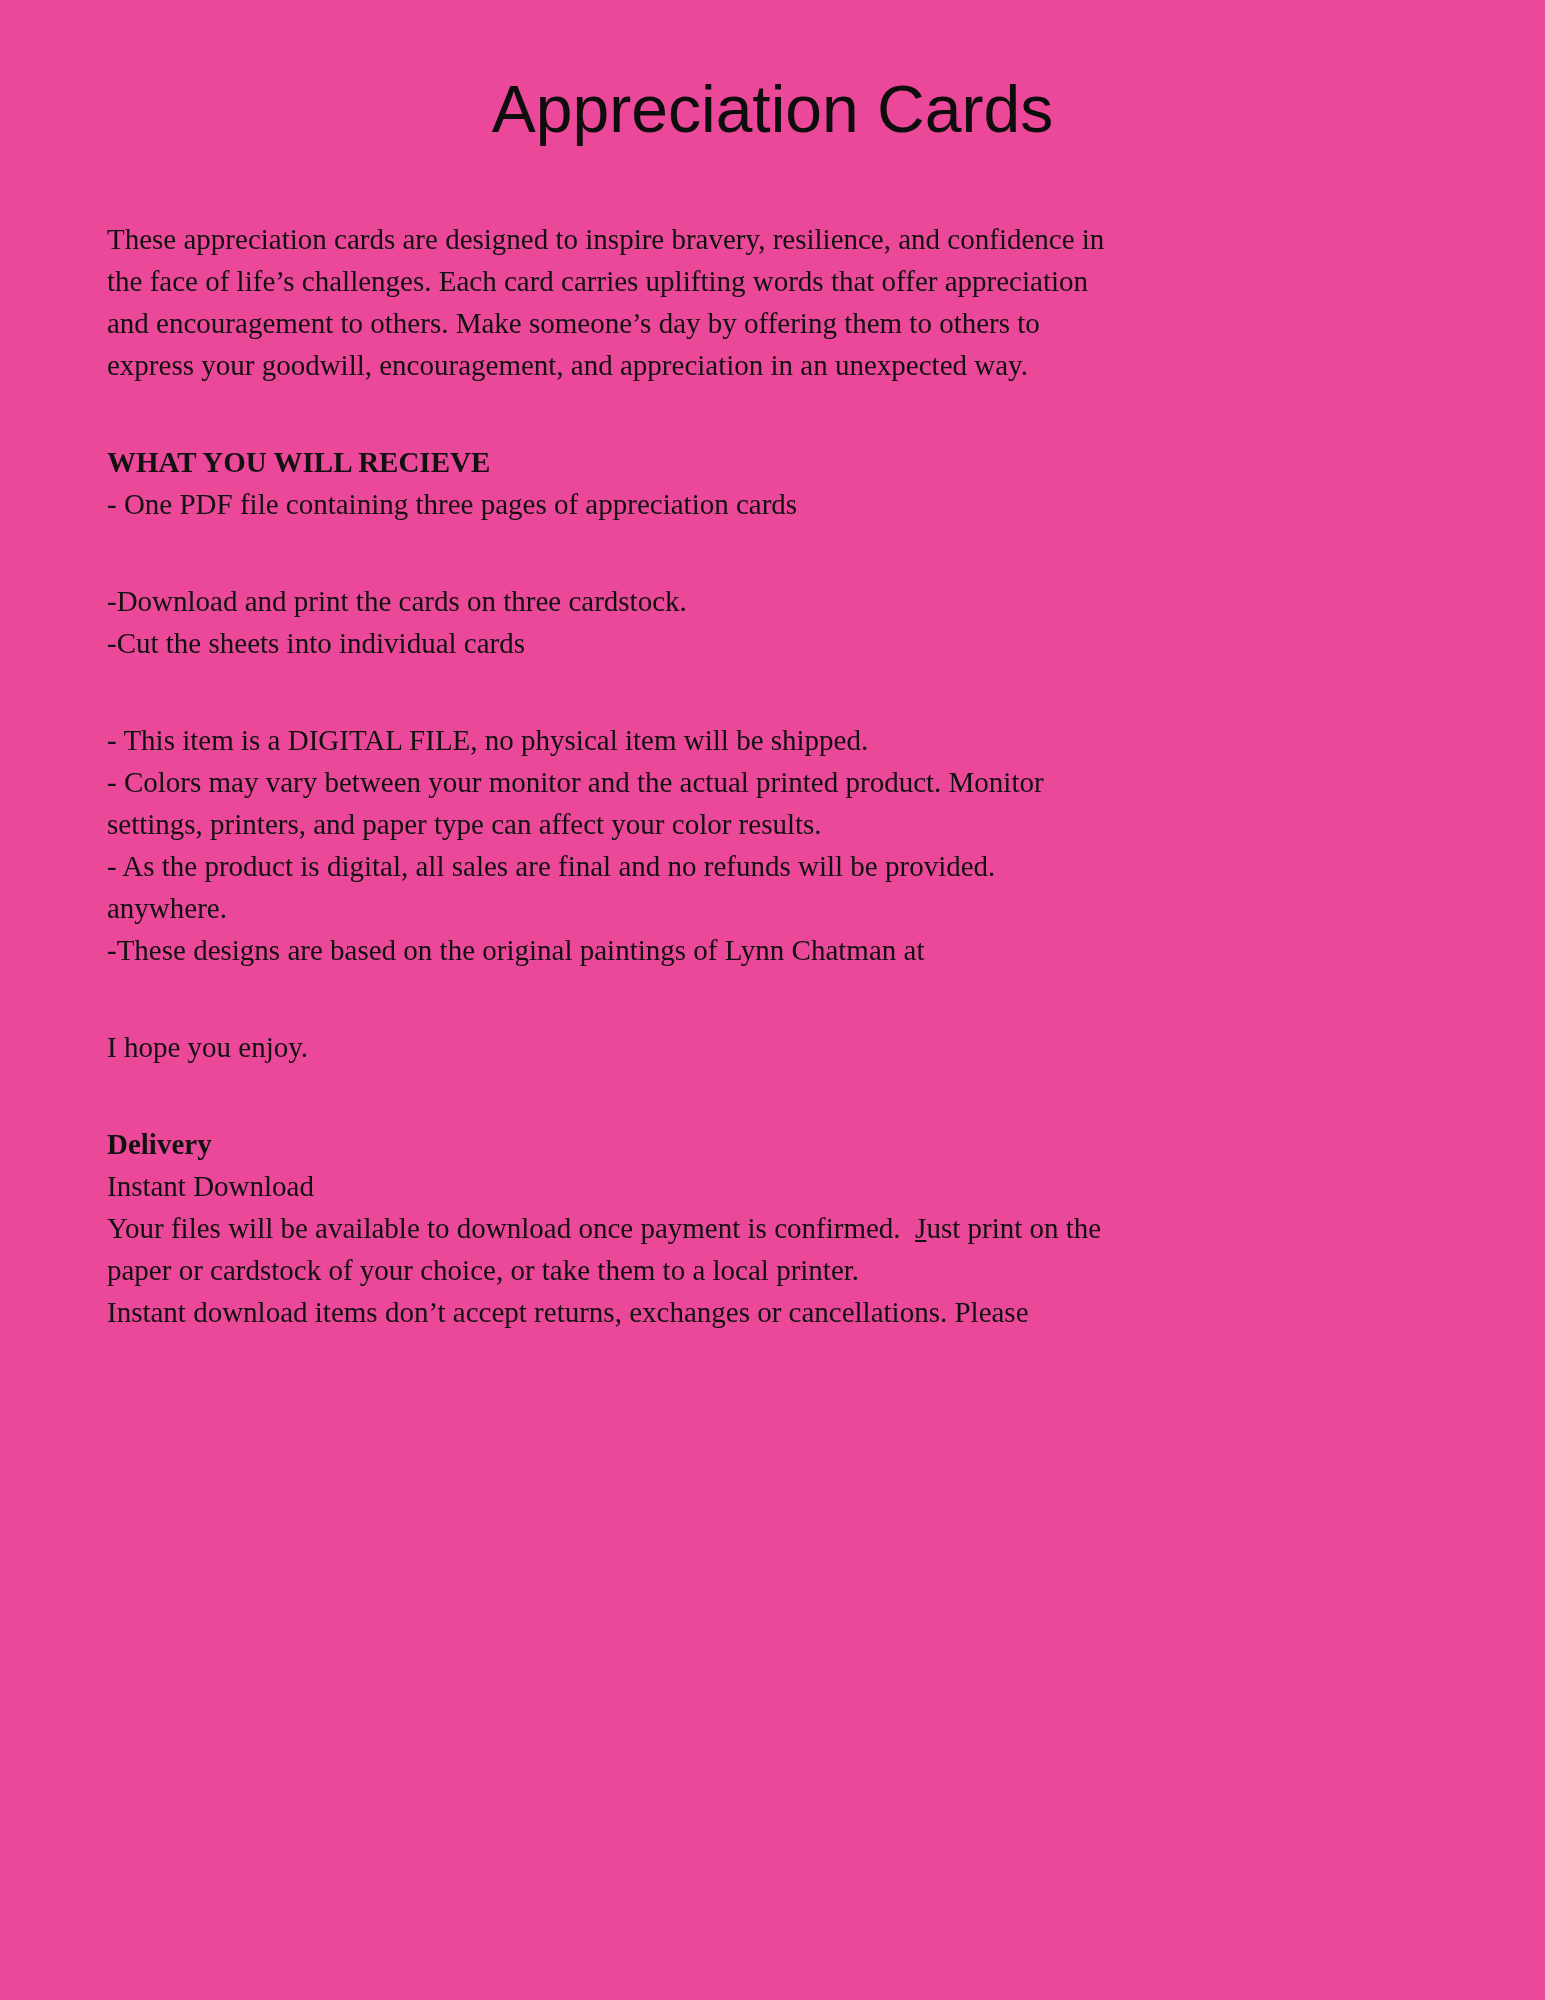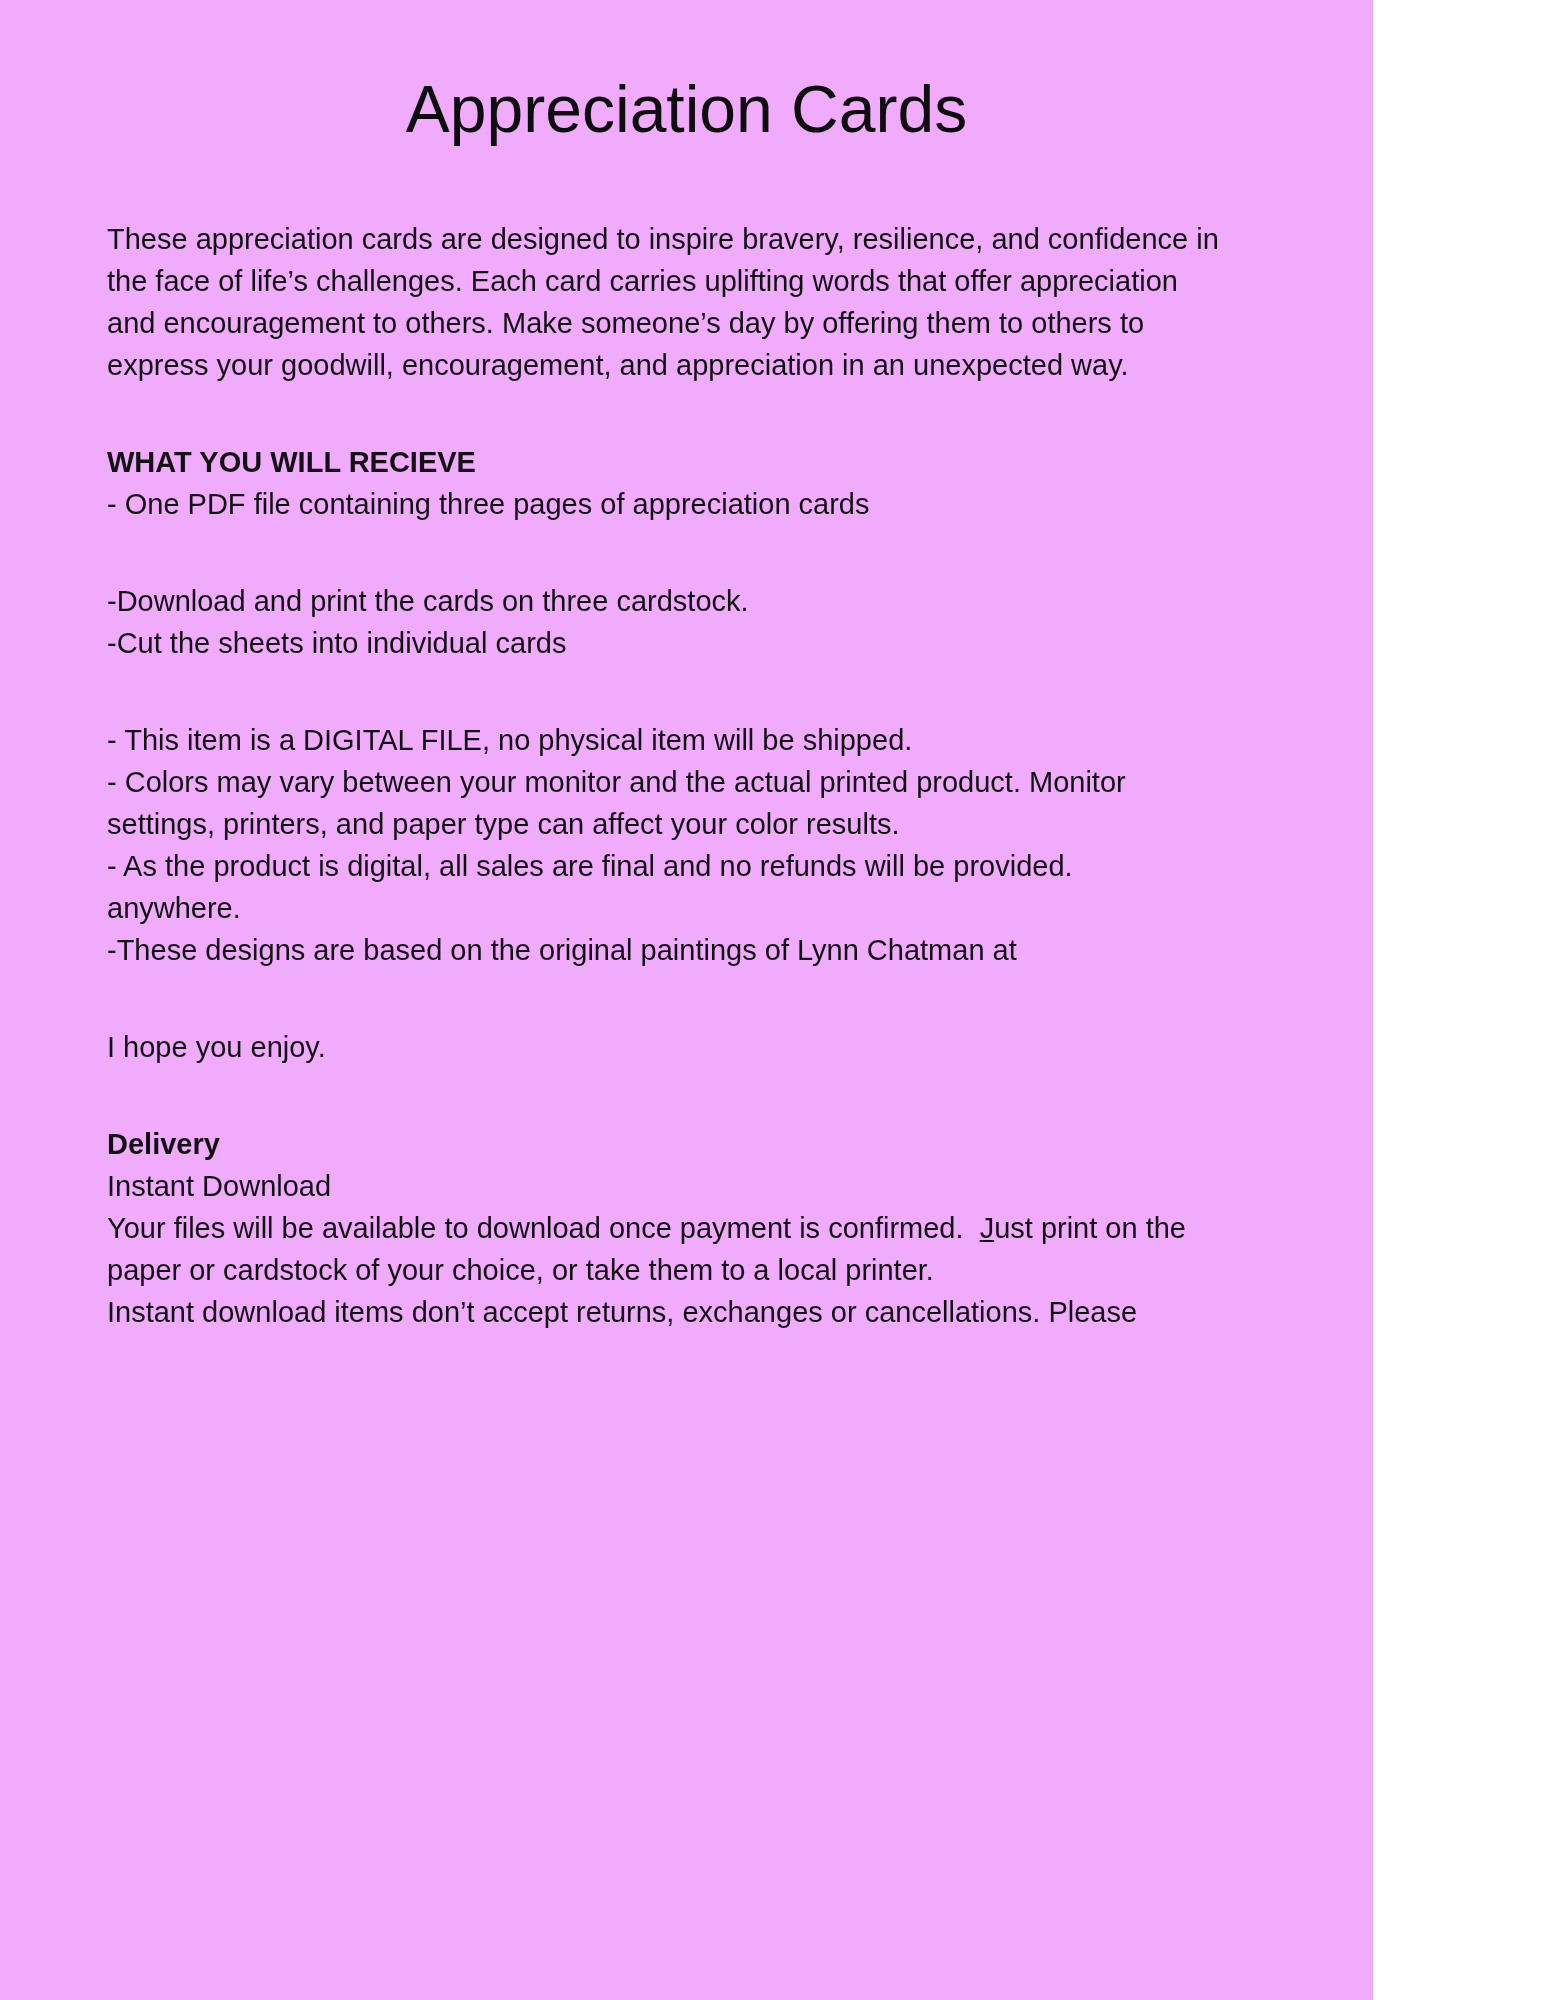--- a/index.html
+++ b/index.html
@@ -1,39 +1,39 @@
 <!DOCTYPE html>
 <html><head>
 <meta charset="utf-8">
 <style>
   * { margin: 0; padding: 0; box-sizing: border-box; }
   html, body { background: #ffffff; }
   .page {
     position: relative;
-    width: 1373px;
+    width: 1545px;
     height: 2000px;
-    background: #f0abfc;
+    background: #ec4899;
     font-family: "Liberation Sans", sans-serif;
     color: #111111;
     overflow: hidden;
   }
   .title {
     padding-top: 72px;
     text-align: center;
     font-size: 66px;
     font-weight: 400;
     line-height: 1.15;
     color: #0d0d0d;
   }
   .content {
     padding: 70px 100px 0 107px;
     font-size: 29px;
     line-height: 42px;
   }
-  .line { margin: 0; }
+  .line { margin: 0; font-family: Liberation Serif, serif; }
   .heading { font-weight: 700; }
   .section { margin-top: 55px; }
   .pre { white-space: pre-wrap; }
   .u { text-decoration: underline; }
 </style>
 </head>
 <body>
 
 <div class="page">
 

